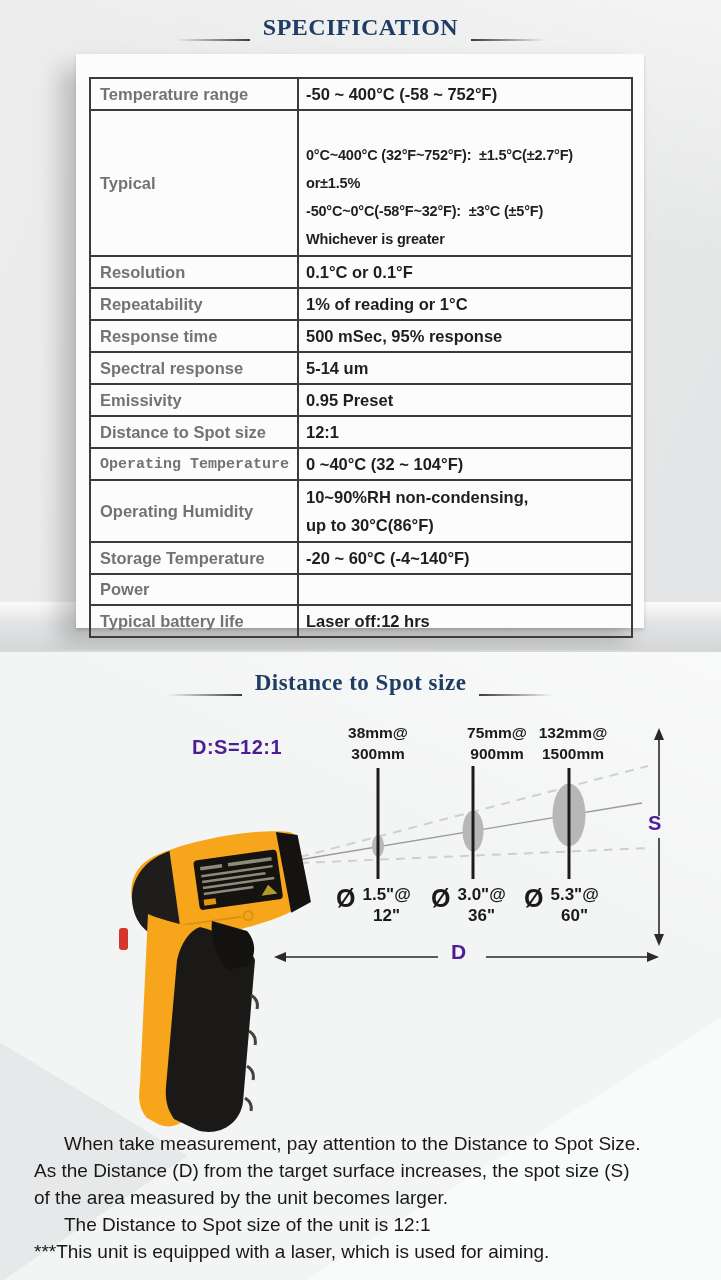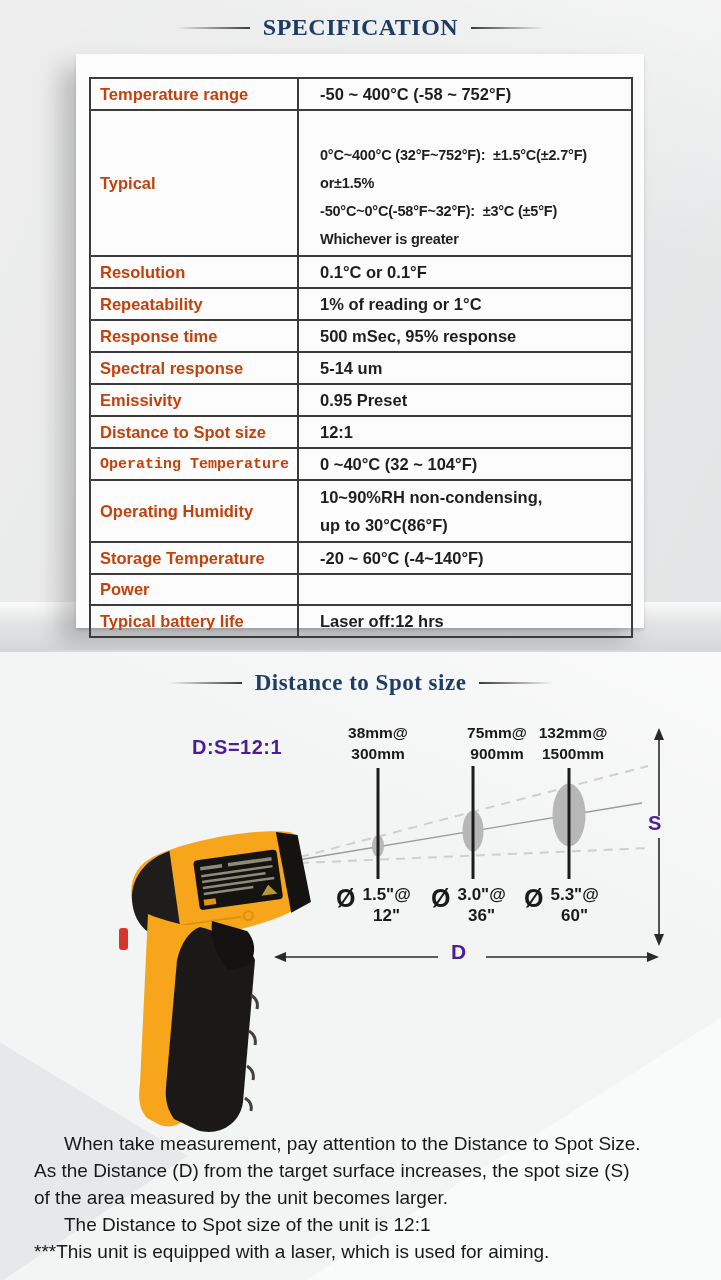--- a/index.html
+++ b/index.html
@@ -7,37 +7,37 @@
         font-family:"Liberation Sans",sans-serif;background:#e9eaea;}
 
   
   .sec1{position:absolute;left:0;top:0;width:721px;height:650px;
         background:linear-gradient(115deg,#ededee 0%,#e8e9e9 55%,#e3e4e5 100%);}
   .sec1 .sheen{position:absolute;inset:0;
         background:linear-gradient(200deg,rgba(255,255,255,.55) 0%,rgba(255,255,255,0) 30%);}
   .sec1 .floor{position:absolute;left:0;top:602px;width:721px;height:48px;
         background:linear-gradient(#fbfbfb 0%,#e2e3e4 45%,#d6d7d8 100%);}
 
-  .sec-header{position:absolute;left:0;width:721px;display:flex;align-items:center;justify-content:center;}
+  .sec-header{position:absolute;left:0;width:721px;display:flex;align-items:flex-end;justify-content:center;}
   .sec-header .rule{height:2px;width:74px;}
   .sec-header .rule.l{background:linear-gradient(to right,rgba(60,60,60,0),#3c3c3c);}
   .sec-header .rule.r{background:linear-gradient(to left,rgba(60,60,60,0),#3c3c3c);}
   .sec-header .txt{margin:0 13px;font-family:"Liberation Serif",serif;font-weight:bold;
         color:#1e3c64;letter-spacing:.5px;}
   #spec-header{top:14px;} #spec-header .txt{font-size:24px;}
   #spot-header{top:18px;} #spot-header .txt{font-size:23px;}
 
   .card{position:absolute;left:76px;top:54px;width:568px;height:574px;background:#fcfcfc;
         box-shadow:-16px 14px 22px rgba(0,0,0,.20), 0 2px 3px rgba(0,0,0,.15);}
   .spec-table{position:absolute;left:13px;top:23px;width:540px;border:2px solid #3b3b3b;}
   .spec-row{display:flex;border-bottom:2px solid #3b3b3b;min-height:29px;}
   .spec-row:last-child{border-bottom:none;}
   .cell-l{width:197px;border-right:2px solid #3b3b3b;display:flex;align-items:center;
-          padding-left:9px;font-weight:bold;font-size:16.5px;color:#c2410c;}
-  .cell-v{flex:1;display:flex;align-items:center;padding:2px 4px 2px 21px;
+          padding-left:9px;font-weight:bold;font-size:16.5px;color:#737373;}
+  .cell-v{flex:1;display:flex;align-items:center;padding:2px 4px 2px 7px;
           font-weight:bold;font-size:16.5px;color:#1e1e1e;white-space:pre-wrap;line-height:26px;}
   .row-accuracy{min-height:114px;} .row-accuracy .cell-v{font-size:14.5px;letter-spacing:-.2px;line-height:28px;margin-top:28px;}
   .row-humidity{min-height:58px;}  .row-humidity .cell-v{line-height:28px;}
   .row-optemp .cell-l{font-size:15px;font-family:Liberation Mono, monospace;}
 
   
   .sec2{position:absolute;left:0;top:650px;width:721px;height:630px;background:#f3f4f4;
         border-top:2px solid #d7d8d9;}
   .sec2 .facet1{position:absolute;inset:0;
         background:linear-gradient(205deg,rgba(255,255,255,.55) 0%,rgba(255,255,255,0) 34%);}

